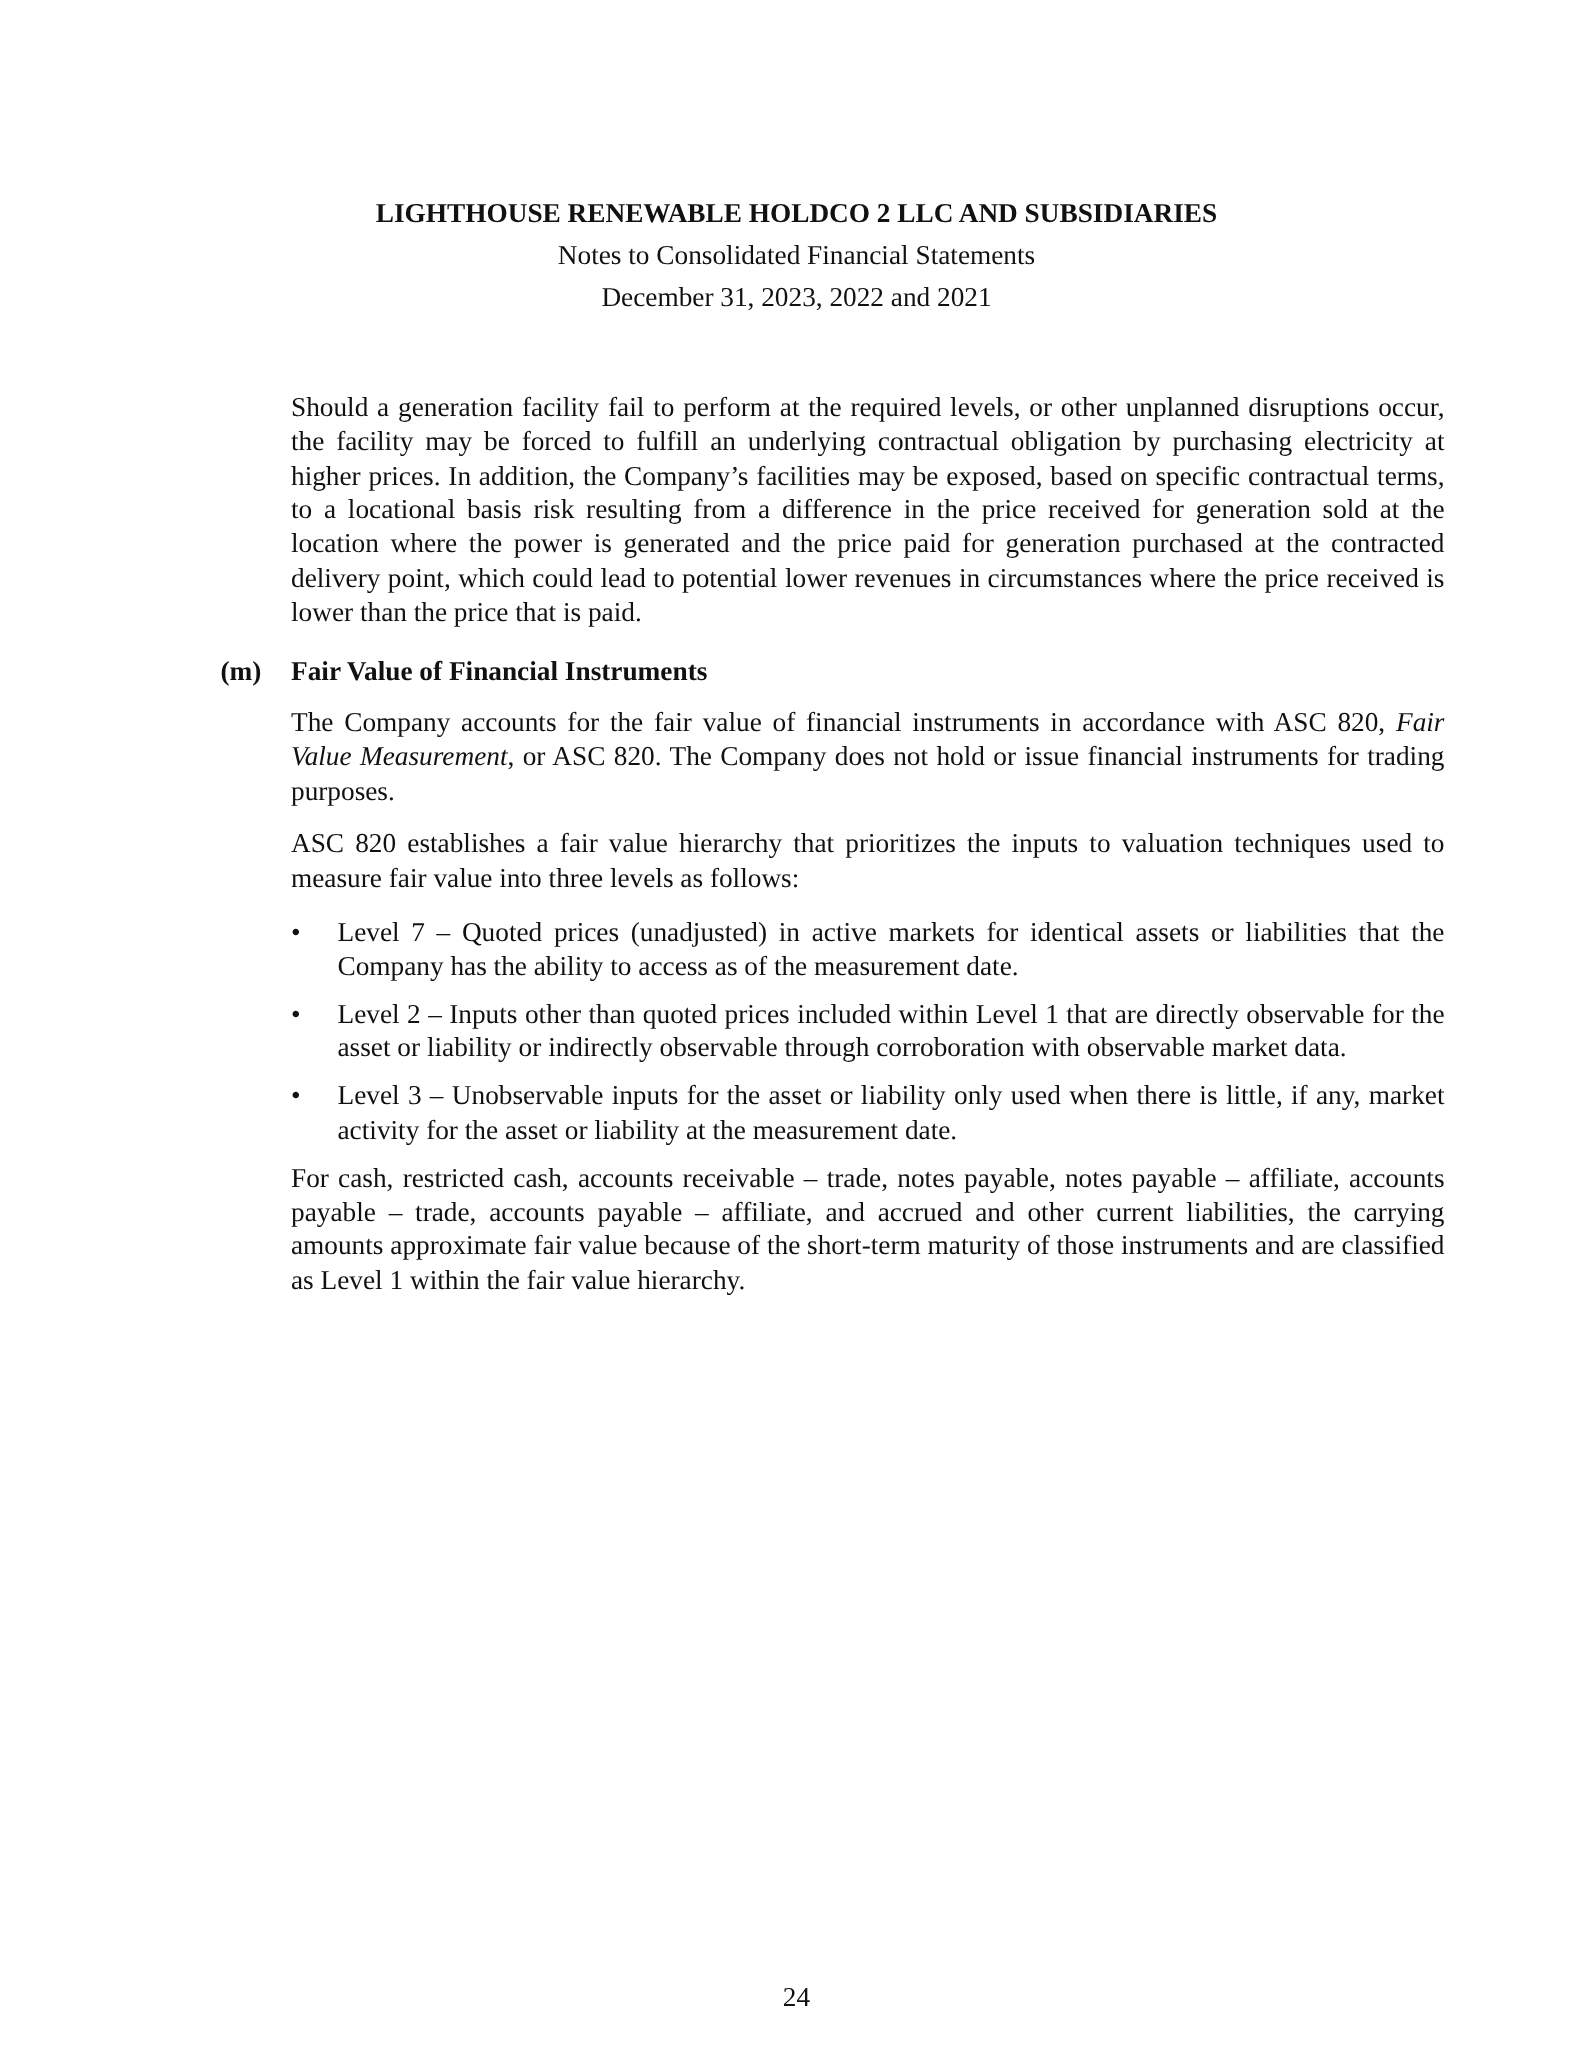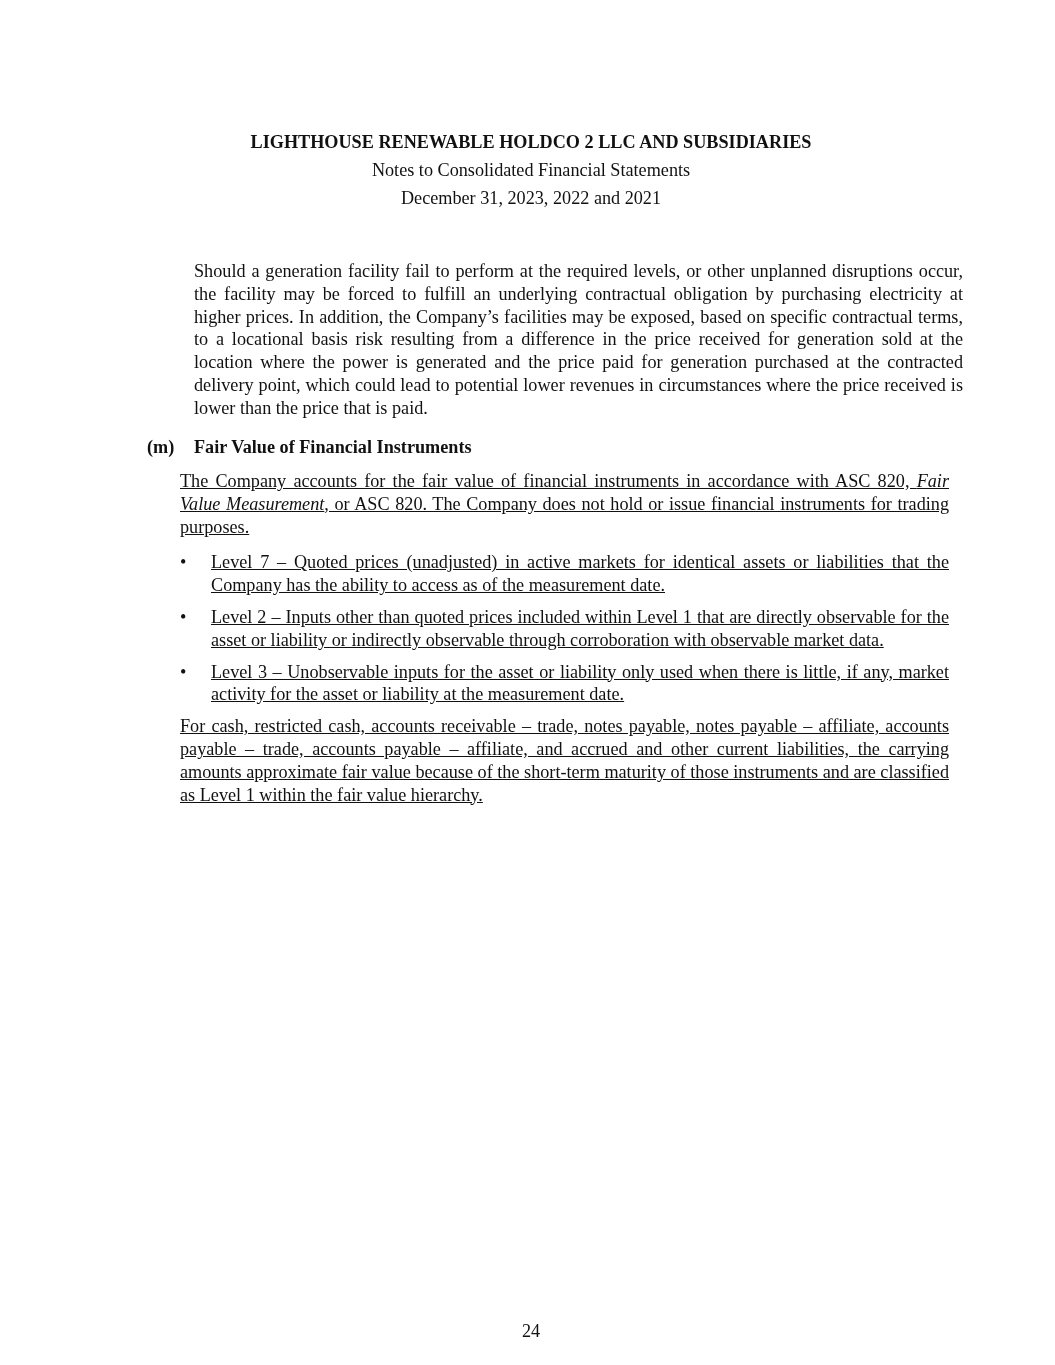--- a/index.html
+++ b/index.html
@@ -16,21 +16,21 @@
     .header .date { font-size: 18.2px; line-height: 22px; margin-top: 6px; }
 
     .content { position: absolute; top: 260px; left: 194px; width: 769px; }
     p { margin: 0; text-align: justify; text-align-last: left; }
     .para1 { }
     .section-heading {
       position: absolute; top: 436px; left: 147px; width: 820px;
       font-weight: bold;
     }
     .section-heading .letter { display: inline-block; width: 47px; }
-    .body2 { position: absolute; top: 470px; left: 180px; width: 769px; text-decoration: underline; }
+    .body2 { position: absolute; top: 470px; left: 194px; width: 769px; }
     .body2 p { margin-bottom: 13px; }
     ul.levels { list-style: none; margin: 0 0 0 0; padding: 0; }
     ul.levels li { position: relative; padding-left: 31px; margin-bottom: 9px; text-align: justify; text-align-last: left; }
     ul.levels li .bullet { position: absolute; left: 0; top: 0; }
     .page-number { position: absolute; top: 1320px; left: 0; width: 1062px; text-align: center; font-size: 18.2px; }
   </style>
 </head>
 <body>
 
 <div class="header">
@@ -42,20 +42,21 @@
 <div class="content">
   <p class="para1">Should a generation facility fail to perform at the required levels, or other unplanned disruptions occur, the facility may be forced to fulfill an underlying contractual obligation by purchasing electricity at higher prices. In addition, the Company’s facilities may be exposed, based on specific contractual terms, to a locational basis risk resulting from a difference in the price received for generation sold at the location where the power is generated and the price paid for generation purchased at the contracted delivery point, which could lead to potential lower revenues in circumstances where the price received is lower than the price that is paid.</p>
 </div>
 
 <div class="section-heading">
   <span class="letter">(m)</span><span>Fair Value of Financial Instruments</span>
 </div>
 
 <div class="body2">
   <p><span>The Company accounts for the fair value of financial instruments in accordance with ASC 820, </span><em>Fair Value Measurement</em><span>, or ASC 820. The Company does not hold or issue financial instruments for trading purposes.</span></p>
+  <p>ASC 820 establishes a fair value hierarchy that prioritizes the inputs to valuation techniques used to measure fair value into three levels as follows:</p>
   <ul class="levels">
     <li><span class="bullet">•</span><span>Level 7 – Quoted prices (unadjusted) in active markets for identical assets or liabilities that the Company has the ability to access as of the measurement date.</span></li>
     <li><span class="bullet">•</span><span>Level 2 – Inputs other than quoted prices included within Level 1 that are directly observable for the asset or liability or indirectly observable through corroboration with observable market data.</span></li>
     <li><span class="bullet">•</span><span>Level 3 – Unobservable inputs for the asset or liability only used when there is little, if any, market activity for the asset or liability at the measurement date.</span></li>
   </ul>
   <p>For cash, restricted cash, accounts receivable – trade, notes payable, notes payable – affiliate, accounts payable – trade, accounts payable – affiliate, and accrued and other current liabilities, the carrying amounts approximate fair value because of the short-term maturity of those instruments and are classified as Level 1 within the fair value hierarchy.</p>
 </div>
 
 <div class="page-number">24</div>
 

